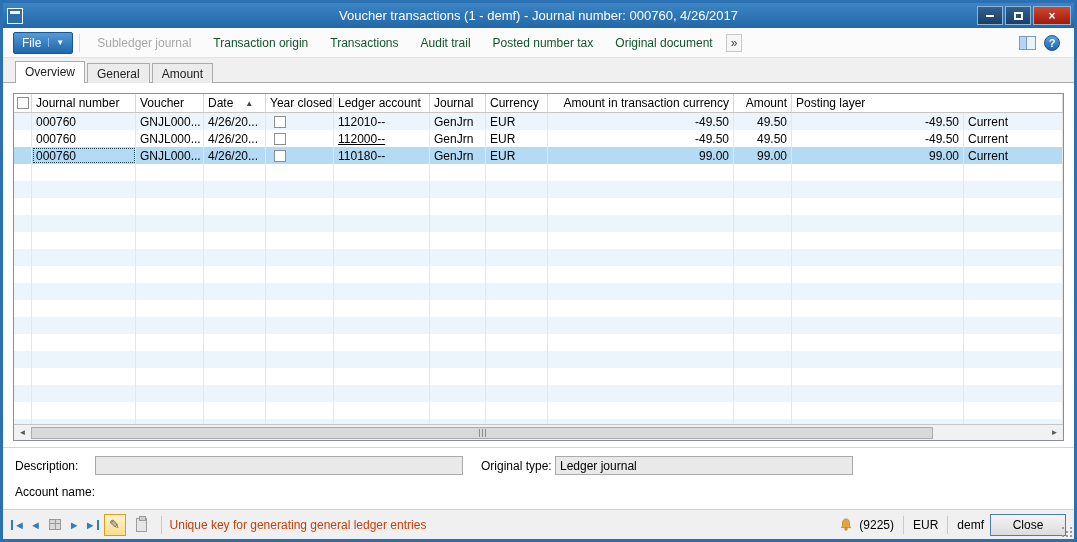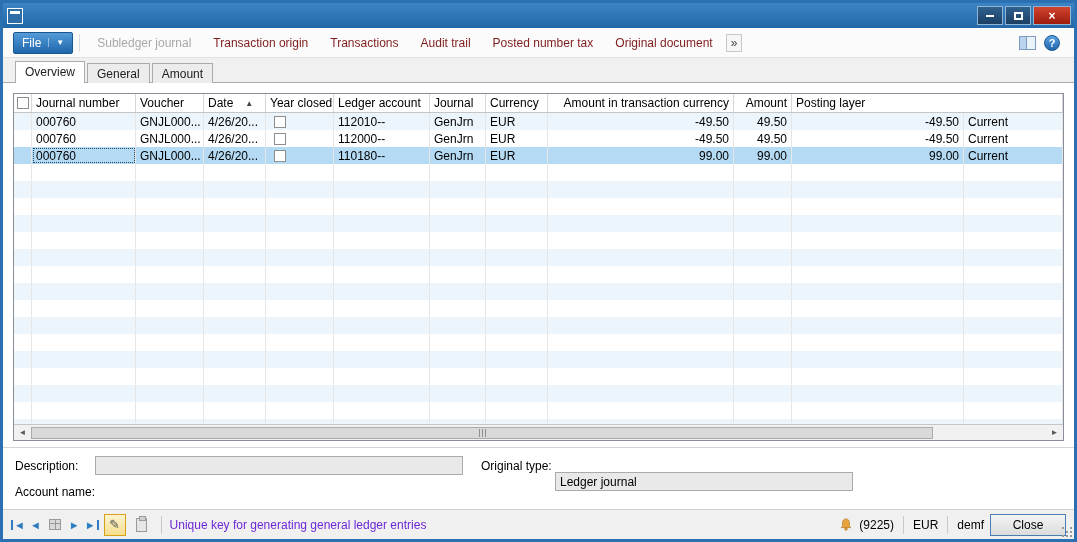--- a/index.html
+++ b/index.html
@@ -23,21 +23,21 @@
   .win-btn .max-glyph{ width:9px; height:8px; border:2px solid #fff; }
   .win-btn.close{ width:38px; background:linear-gradient(#D0452F,#9E1B0C); font-weight:bold; }
 
   
   .menubar{ height:30px; background:#FBFBFB; border-bottom:1px solid #E2E2E2; display:flex;
             align-items:center; padding:0 10px; flex:0 0 auto; }
   .file-btn{ height:22px; padding:0 8px; background:linear-gradient(#549BD8,#1F66AC); color:#fff;
              display:flex; align-items:center; font-size:12px; border:1px solid #19578F; border-radius:2px; }
   .file-btn .caret{ font-size:8px; margin-left:7px; padding-left:7px; border-left:1px solid rgba(255,255,255,.45); }
   .menubar-sep{ width:1px; height:18px; background:#DDD; margin:0 6px; }
-  .menu-item{ padding:0 11px; font-size:12px; color:#7f1d1d; cursor:default; }
+  .menu-item{ padding:0 11px; font-size:12px; color:#14532d; cursor:default; }
   .menu-item.disabled{ color:#A8A8A8; }
   .overflow-btn{ font-size:12px; color:#444; border:1px solid #C8C8C8; background:#F6F6F6;
                  padding:1px 4px; margin-left:2px; }
   .menubar-right{ margin-left:auto; display:flex; align-items:center; gap:8px; padding-right:4px; }
   .layout-icon{ width:17px; height:14px; border:1px solid #7A9CC0; background:#EAF2FA; position:relative; }
   .layout-icon:before{ content:""; position:absolute; left:0; top:0; bottom:0; width:6px; background:#B9D4EC; border-right:1px solid #7A9CC0; }
   .help-icon{ width:16px; height:16px; border-radius:50%; background:linear-gradient(#5AA2E0,#1F66AC);
               color:#fff; font-size:11px; font-weight:bold; display:flex; align-items:center; justify-content:center;
               border:1px solid #19578F; }
 
@@ -93,36 +93,37 @@
   .grid-ic{ width:12px; height:11px; border:1px solid #9A9A9A; background:
             linear-gradient(#D9D9D9,#D9D9D9); position:relative; margin:0 3px; }
   .grid-ic:before{ content:""; position:absolute; left:0; right:0; top:3px; height:1px; background:#9A9A9A; }
   .grid-ic:after{ content:""; position:absolute; top:0; bottom:0; left:5px; width:1px; background:#9A9A9A; }
   .tool-btn{ width:22px; height:22px; display:flex; align-items:center; justify-content:center; font-size:13px; }
   .tool-btn.edit{ border:1px solid #D9A118; background:linear-gradient(#FDF3CF,#F7DE8E); color:#555; }
   .tool-btn.paste{ color:#9A9A9A; }
   .clip-ic{ width:11px; height:14px; border:1px solid #9A9A9A; background:#E6E6E6; position:relative; }
   .clip-ic:before{ content:""; position:absolute; top:-3px; left:2px; width:5px; height:3px; border:1px solid #9A9A9A; background:#CFCFCF; }
   .sb-sep{ width:1px; height:18px; background:#C9C9C9; margin:0 3px; }
-  .sb-msg{ color:#6d28d9; }
+  .sb-msg{ color:#c2410c; }
   .sb-right{ margin-left:auto; display:flex; align-items:center; gap:6px; }
   .bell{ width:14px; height:14px; }
   .close-btn{ width:76px; height:22px; background:linear-gradient(#F4F4F4,#DCDCDC); border:1px solid #4A7EB5;
               font-size:12px; display:flex; align-items:center; justify-content:center; color:#000; }
   .resize-grip{ position:absolute; right:2px; bottom:2px; width:10px; height:10px; }
   .resize-grip:before{ content:""; position:absolute; width:2px; height:2px; background:#9A9A9A;
         box-shadow: 8px 8px #9A9A9A, 8px 4px #9A9A9A, 8px 0 #9A9A9A, 4px 8px #9A9A9A, 4px 4px #9A9A9A, 0 8px #9A9A9A; }
 </style>
 </head>
 <body>
 
 <div class="window">
 
   <div class="titlebar">
     <div class="app-icon"></div>
+    <div class="title">Voucher transactions (1 - demf) - Journal number: 000760, 4/26/2017</div>
     <div class="win-controls">
       <div class="win-btn">
           <span class="min-glyph"></span>
         </div>
       <div class="win-btn">
           <span class="max-glyph"></span>
         </div>
       <div class="win-btn close">
           <span>×</span>
         </div>
@@ -213,21 +214,21 @@
             <div class="cell flex">Current</div>
           </div>
           <div class="grow">
             <div class="cell selector"></div>
             <div class="cell" style="width: 104px;">000760</div>
             <div class="cell" style="width: 68px;">GNJL000...</div>
             <div class="cell" style="width: 62px;">4/26/20...</div>
             <div class="cell center" style="width: 68px;">
               <span class="checkbox"></span>
             </div>
-            <div class="cell" style="width: 96px;">112000--</div>
+            <div class="cell" style="width: 96px; text-decoration: underline;">112000--</div>
             <div class="cell" style="width: 56px;">GenJrn</div>
             <div class="cell" style="width: 62px;">EUR</div>
             <div class="cell right" style="width: 186px;">-49.50</div>
             <div class="cell right" style="width: 58px;">49.50</div>
             <div class="cell right" style="width: 172px;">-49.50</div>
             <div class="cell flex">Current</div>
           </div>
           <div class="grow tint selected">
             <div class="cell selector"></div>
             <div class="cell focus" style="width: 104px;">000760</div>
@@ -477,21 +478,21 @@
           <span class="grip-line"></span>
         </div>
         <div class="scroll-arrow rightend">►</div>
       </div>
     </div>
 
     <div class="fields">
       <div class="fld-label" style="left:12px; top:11px;">Description:</div>
       <input class="fld-input" style="left: 92px; top: 8px; width: 368px;" readonly="" value="">
       <div class="fld-label" style="left:478px; top:11px;">Original type:</div>
-      <input class="fld-input" style="left: 552px; top: 24px; width: 298px;" readonly="" value="Ledger journal">
+      <input class="fld-input" style="left: 552px; top: 8px; width: 298px;" readonly="" value="Ledger journal">
       <div class="fld-label" style="left:12px; top:37px;">Account name:</div>
     </div>
 
   </div>
 
   <div class="statusbar">
     <div class="nav-ic">
         <span class="nav-bar"></span>
         <span>◄</span>
       </div>

